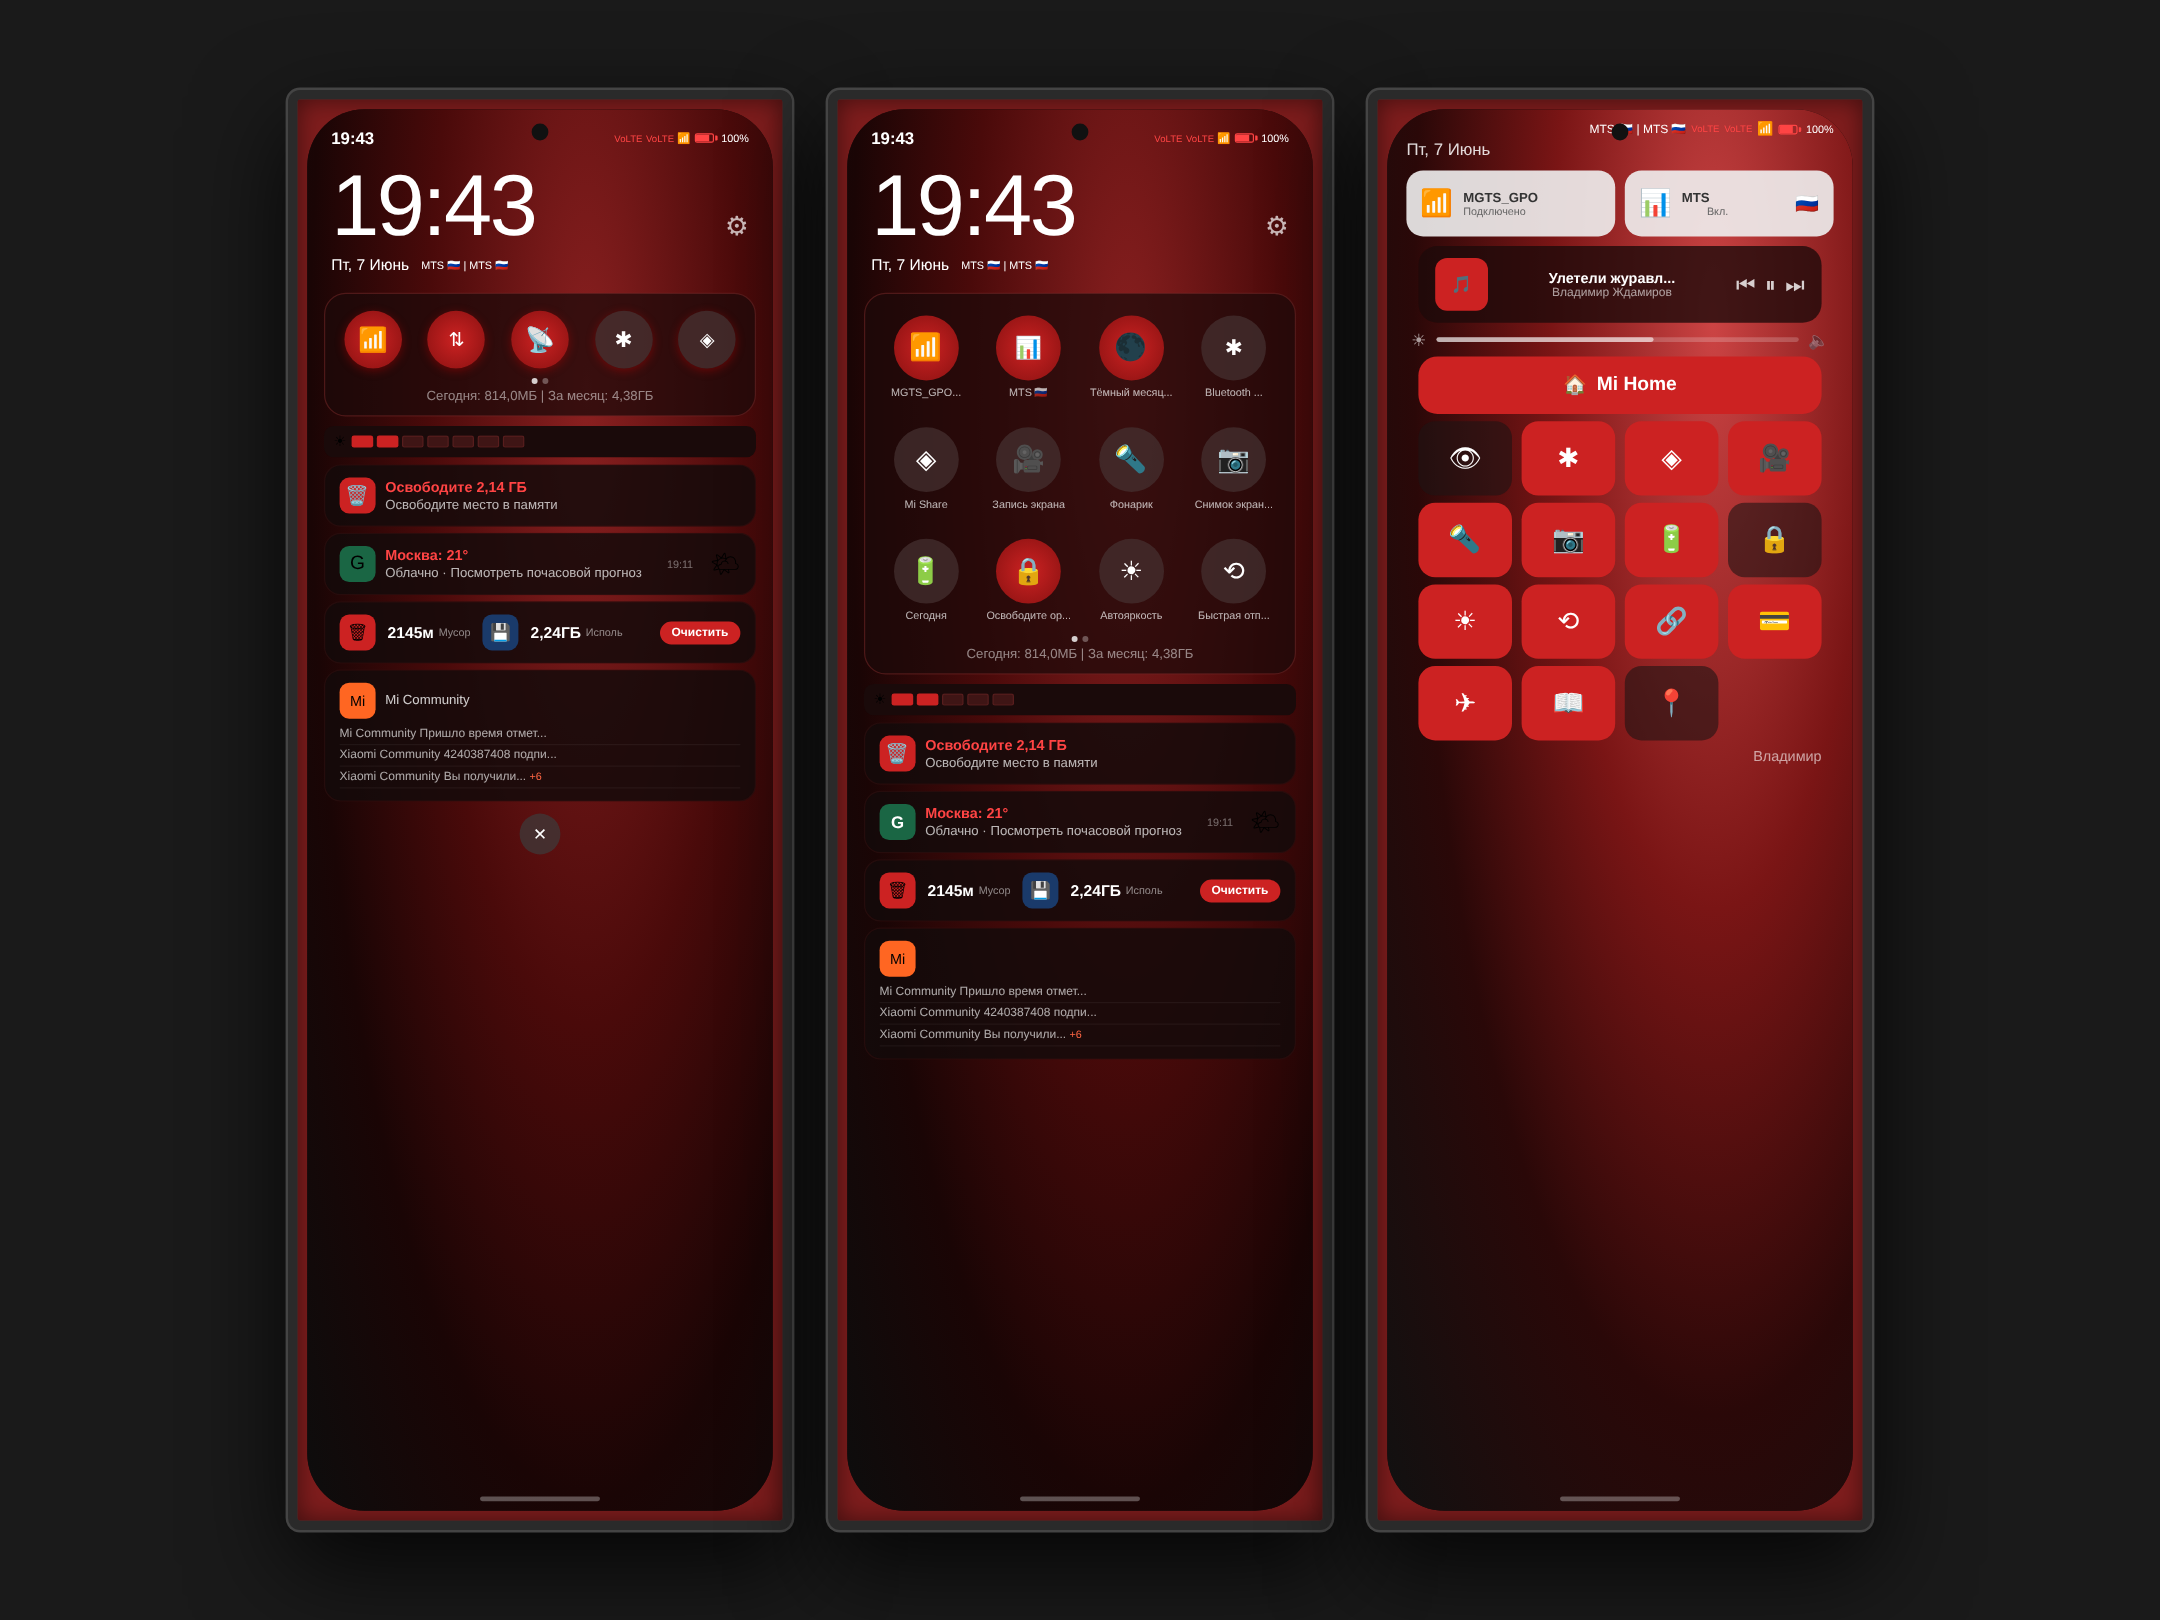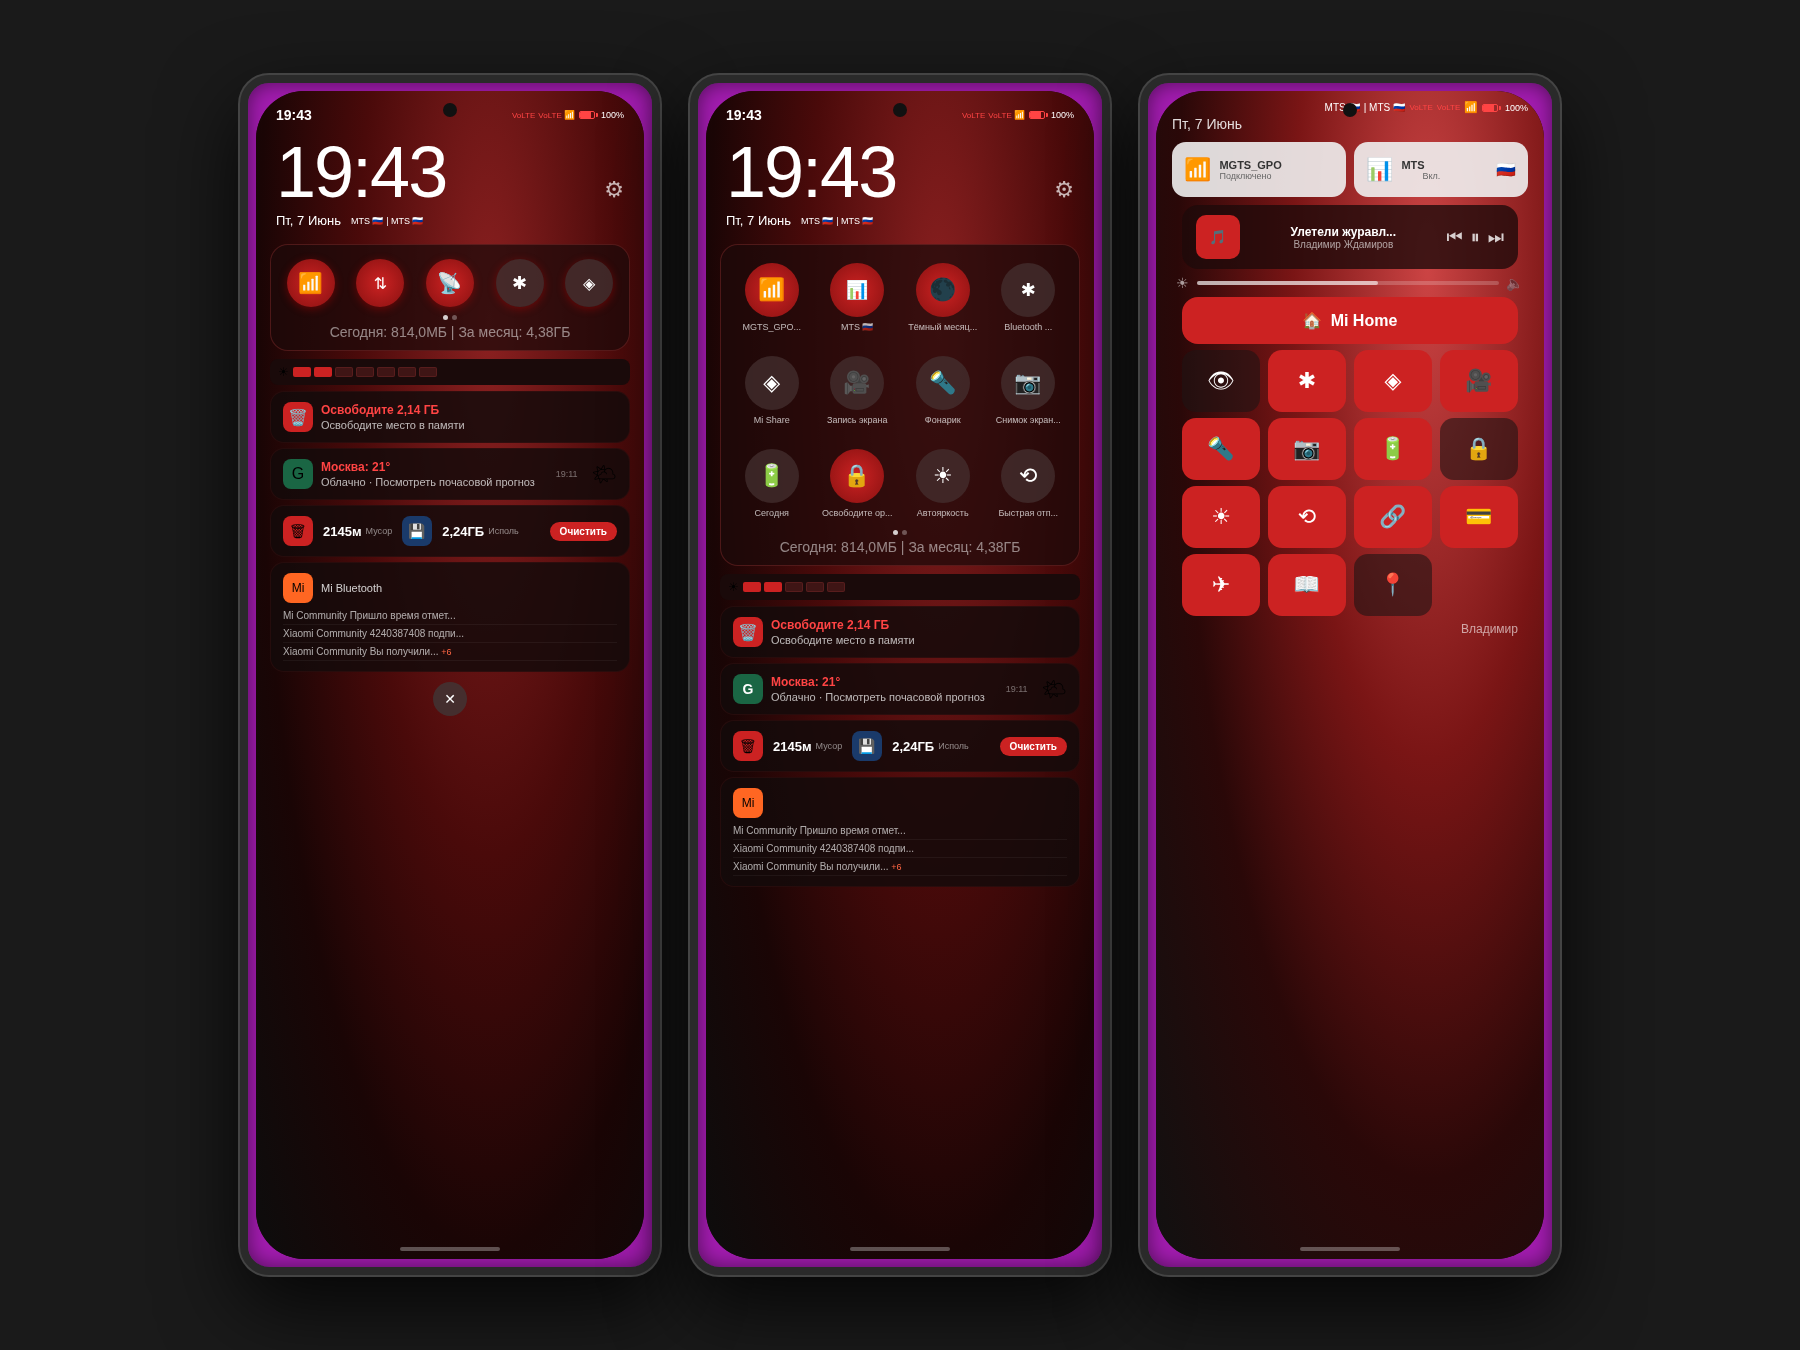--- a/index.html
+++ b/index.html
@@ -17,22 +17,22 @@
 
     .phone-wrapper {
       position: relative;
       width: 420px;
       height: 1200px;
     }
 
     .phone-frame {
       position: absolute;
       inset: 0;
-      background: #a21caf;
-      border-radius: 29px;
+      background: #7f1d1d;
+      border-radius: 10px;
       border: 8px solid #2a2a2a;
       box-shadow: 0 0 0 2px #444, 0 30px 80px rgba(0,0,0,0.8), inset 0 0 20px rgba(0,0,0,0.5);
       overflow: hidden;
     }
 
     .phone-screen {
       position: absolute;
       inset: 8px;
       border-radius: 48px;
       overflow: hidden;
@@ -132,21 +132,21 @@
       font-size: 20px;
       color: #fff;
       box-shadow: 0 2px 8px rgba(200,0,0,0.4);
     }
 
     .ctrl-icon.gray {
       background: rgba(80,60,60,0.6);
     }
 
     .data-usage {
-      font-size: 14px;
+      font-size: 11px;
       color: rgba(255,255,255,0.5);
       text-align: center;
       margin-top: 4px;
     }
 
     
     .loading-bar {
       position: relative;
       z-index: 10;
       margin: 6px 14px;
@@ -670,21 +670,21 @@
             <span style="font-size:13px;font-weight:600;color:#fff;">2,24ГБ</span>
             <span style="font-size:9px;color:rgba(255,255,255,0.5);">Исполь</span>
           </div>
           <div class="clean-btn">Очистить</div>
         </div>
       </div>
 
       <div class="notif-card community-notif">
         <div class="notif-row" style="margin-bottom:4px;">
           <div class="notif-icon" style="background:#ff6622;font-size:12px;">Mi</div>
-          <div style="font-size:11px;color:rgba(255,255,255,0.8);">Mi Bluetooth</div>
+          <div style="font-size:11px;color:rgba(255,255,255,0.8);">Mi Community</div>
         </div>
         <div class="notif-item" style="font-size:10px;color:rgba(255,255,255,0.65);">Mi Community Пришло время отмет...</div>
         <div class="notif-item" style="font-size:10px;color:rgba(255,255,255,0.65);">Xiaomi Community 4240387408 подпи...</div>
         <div class="notif-item" style="font-size:10px;color:rgba(255,255,255,0.65);">Xiaomi Community Вы получили... <span class="plus-badge">+6</span></div>
       </div>
 
       <div class="close-btn-wrap">
         <div class="close-btn">✕</div>
       </div>
 

